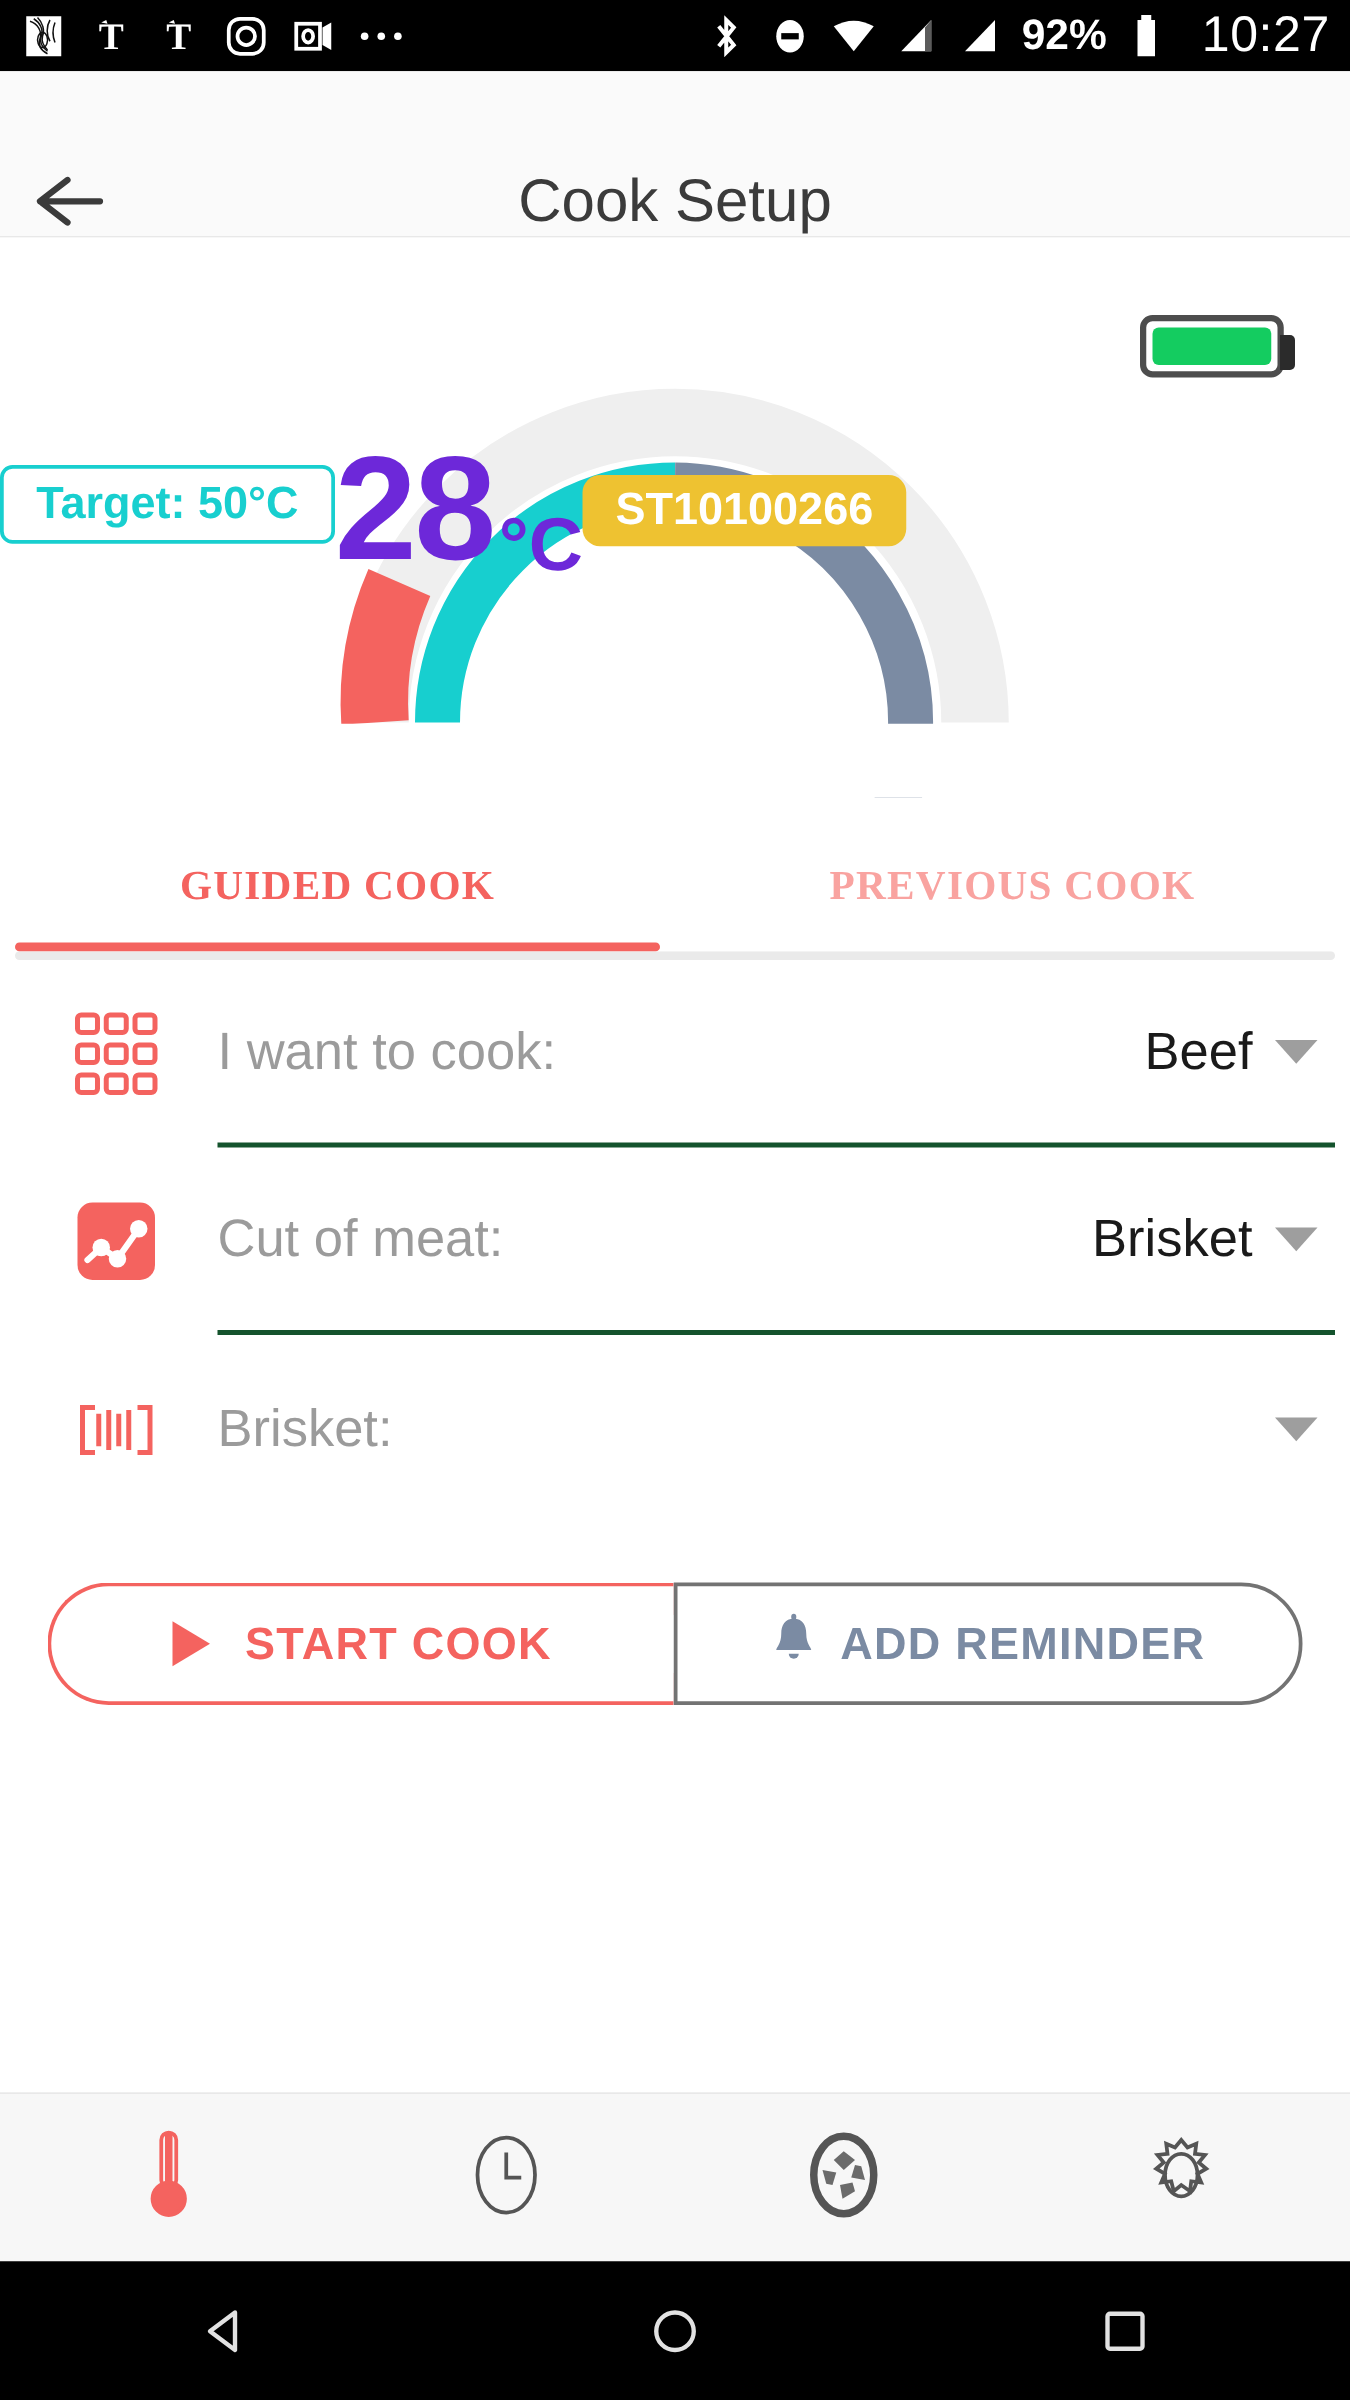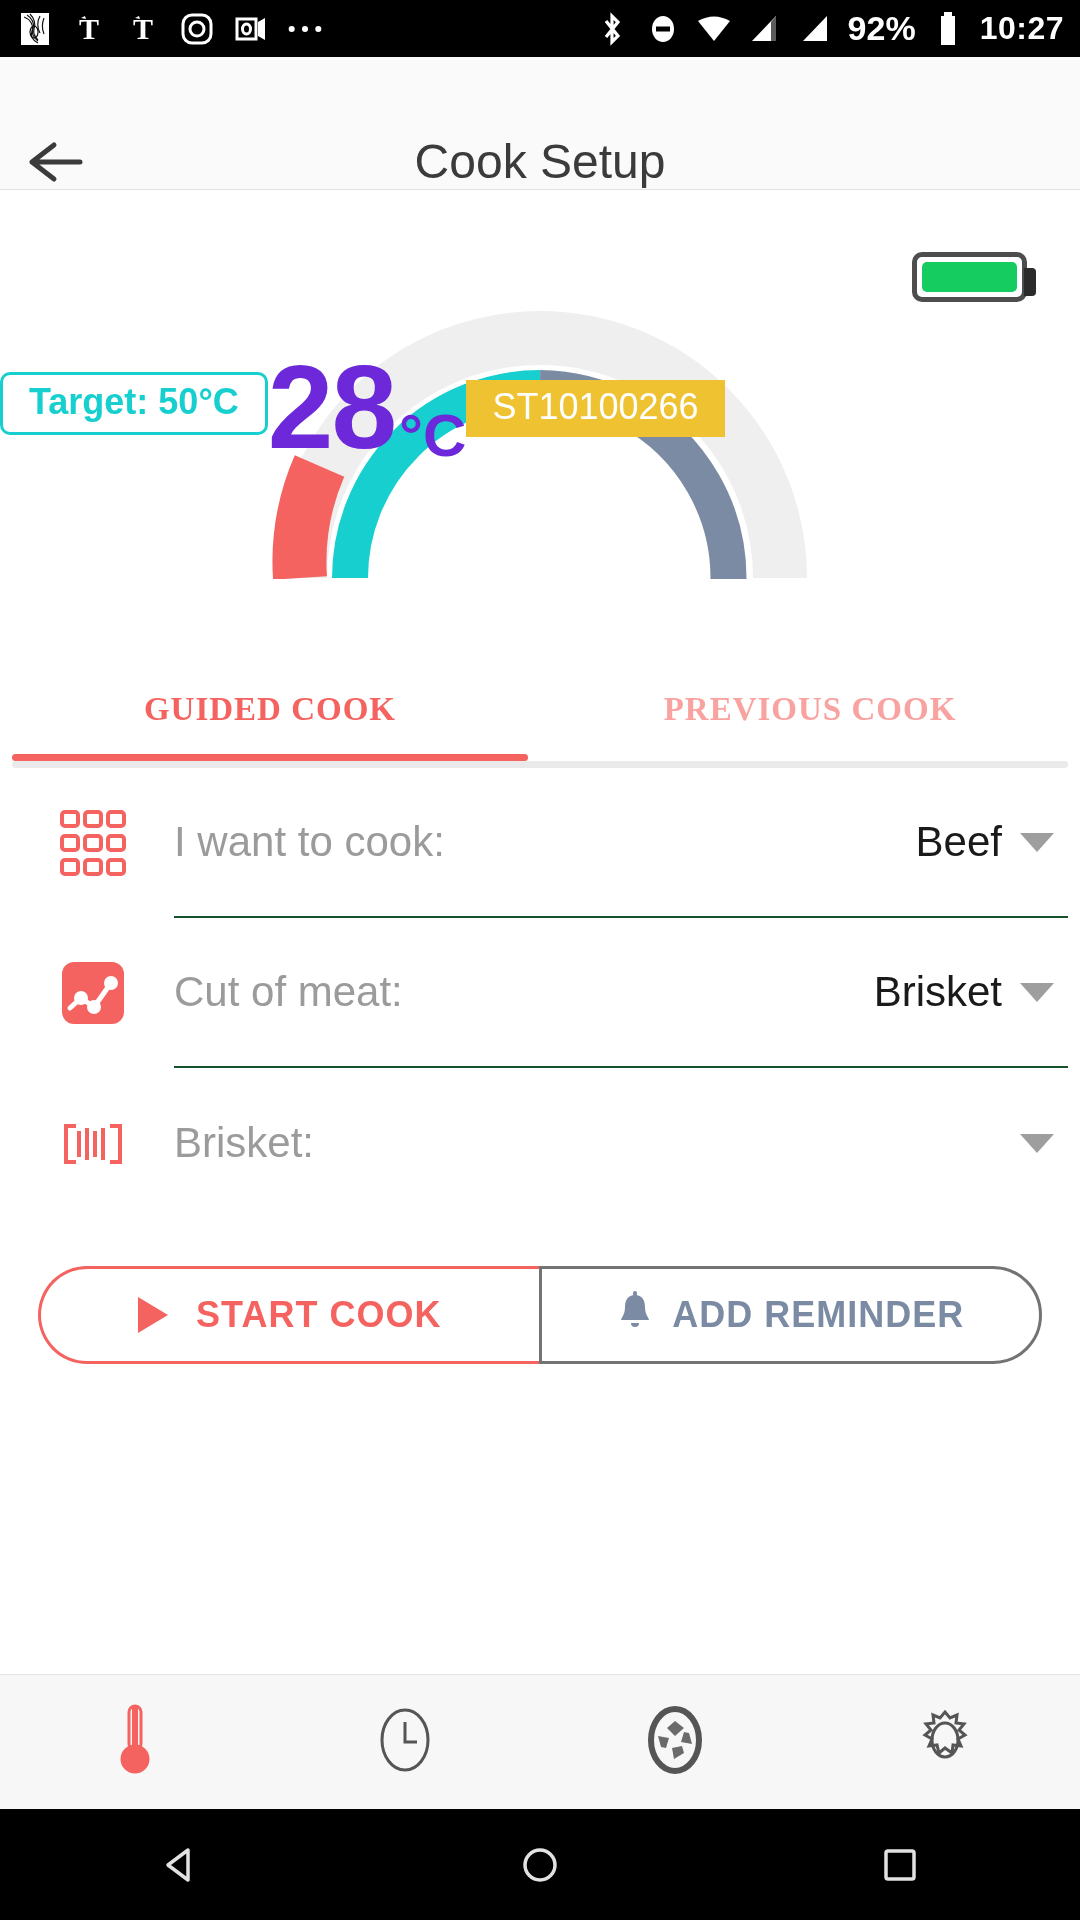--- a/index.html
+++ b/index.html
@@ -12,21 +12,21 @@
 
   
   .statusbar{
     height:57px; background:#000; display:flex; align-items:center;
     padding:0 16px; color:#fff;
   }
   .sb-left{ display:flex; align-items:center; gap:16px; flex:1; }
   .sb-right{ display:flex; align-items:center; gap:13px; }
   .sb-ico{ width:38px; height:38px; display:flex; align-items:center; justify-content:center; }
   .sb-ico svg{ display:block; }
-  .sb-time{ font-size:32px; font-weight:700; letter-spacing:0.5px; margin-left:0; }
+  .sb-time{ font-size:40px; font-weight:400; letter-spacing:0.5px; margin-left:12px; }
   .sb-pct{ font-size:34px; font-weight:700; }
 
   
   .appbar{
     height:133px; background:#fafafa; display:flex; align-items:flex-end;
     border-bottom:1px solid #e2e2e2; position:relative;
   }
   .back-btn{ width:110px; display:flex; align-items:center; justify-content:center; }
   .appbar-title{
     position:absolute; left:0; right:0; text-align:center;
@@ -60,42 +60,42 @@
     font-size:36px; font-weight:700; line-height:1;
   }
   .temp-row{
     display:flex; align-items:flex-end; color:#6d28d9;
     margin-top:8px; line-height:1;
   }
   .temp-val{ font-size:118px; font-weight:700; letter-spacing:-2px; }
   .temp-unit{ font-size:60px; font-weight:700; margin-top:34px; margin-left:4px; }
   .id-badge{
     margin-top:10px; background:#eec231; color:#fff;
-    font-size:36px; font-weight:400; border-radius:0;
+    font-size:36px; font-weight:700; border-radius:14px;
     padding:9px 26px 12px; line-height:1;
   }
 
   
   .tabs{ display:flex; position:relative; background:#fff; }
   .tab{
     flex:1; text-align:center; padding:31px 0 33px;
     font-size:33px; font-weight:700; letter-spacing:1px;font-family:Liberation Serif, serif;
   }
   .tab.active{ color:#f4635f; }
   .tab.inactive{ color:#f9a3a0; }
   .tab-track{ height:7px; background:#eaeaea; margin:0 12px; border-radius:4px; }
   .tab-indicator{ position:absolute; bottom:0; left:12px; width:516px; height:7px; background:#f4635f; border-radius:4px; }
 
   
   .form{ padding:0 12px; }
   .row{ display:flex; align-items:center; height:150px; }
   .row-icon{ width:162px; display:flex; align-items:center; justify-content:center; }
   .row-body{
     flex:1; display:flex; align-items:center; height:100%;
-    border-bottom:2px solid #14532d;
+    border-bottom:4px solid #14532d;
   }
   .row:last-child .row-body{ border-bottom:none; }
   .row-label{ font-size:42px; color:#9b9b9b; flex:1; }
   .row-value{ font-size:42px; color:#1a1a1a; margin-right:18px; }
   .caret{ width:0;height:0;border-left:17px solid transparent;border-right:17px solid transparent;border-top:19px solid #9e9e9e; margin-right:14px; }
 
   
   .actions{ display:flex; margin:48px 38px 0; }
   .btn{
     flex:1; height:98px; display:flex; align-items:center; justify-content:center;

